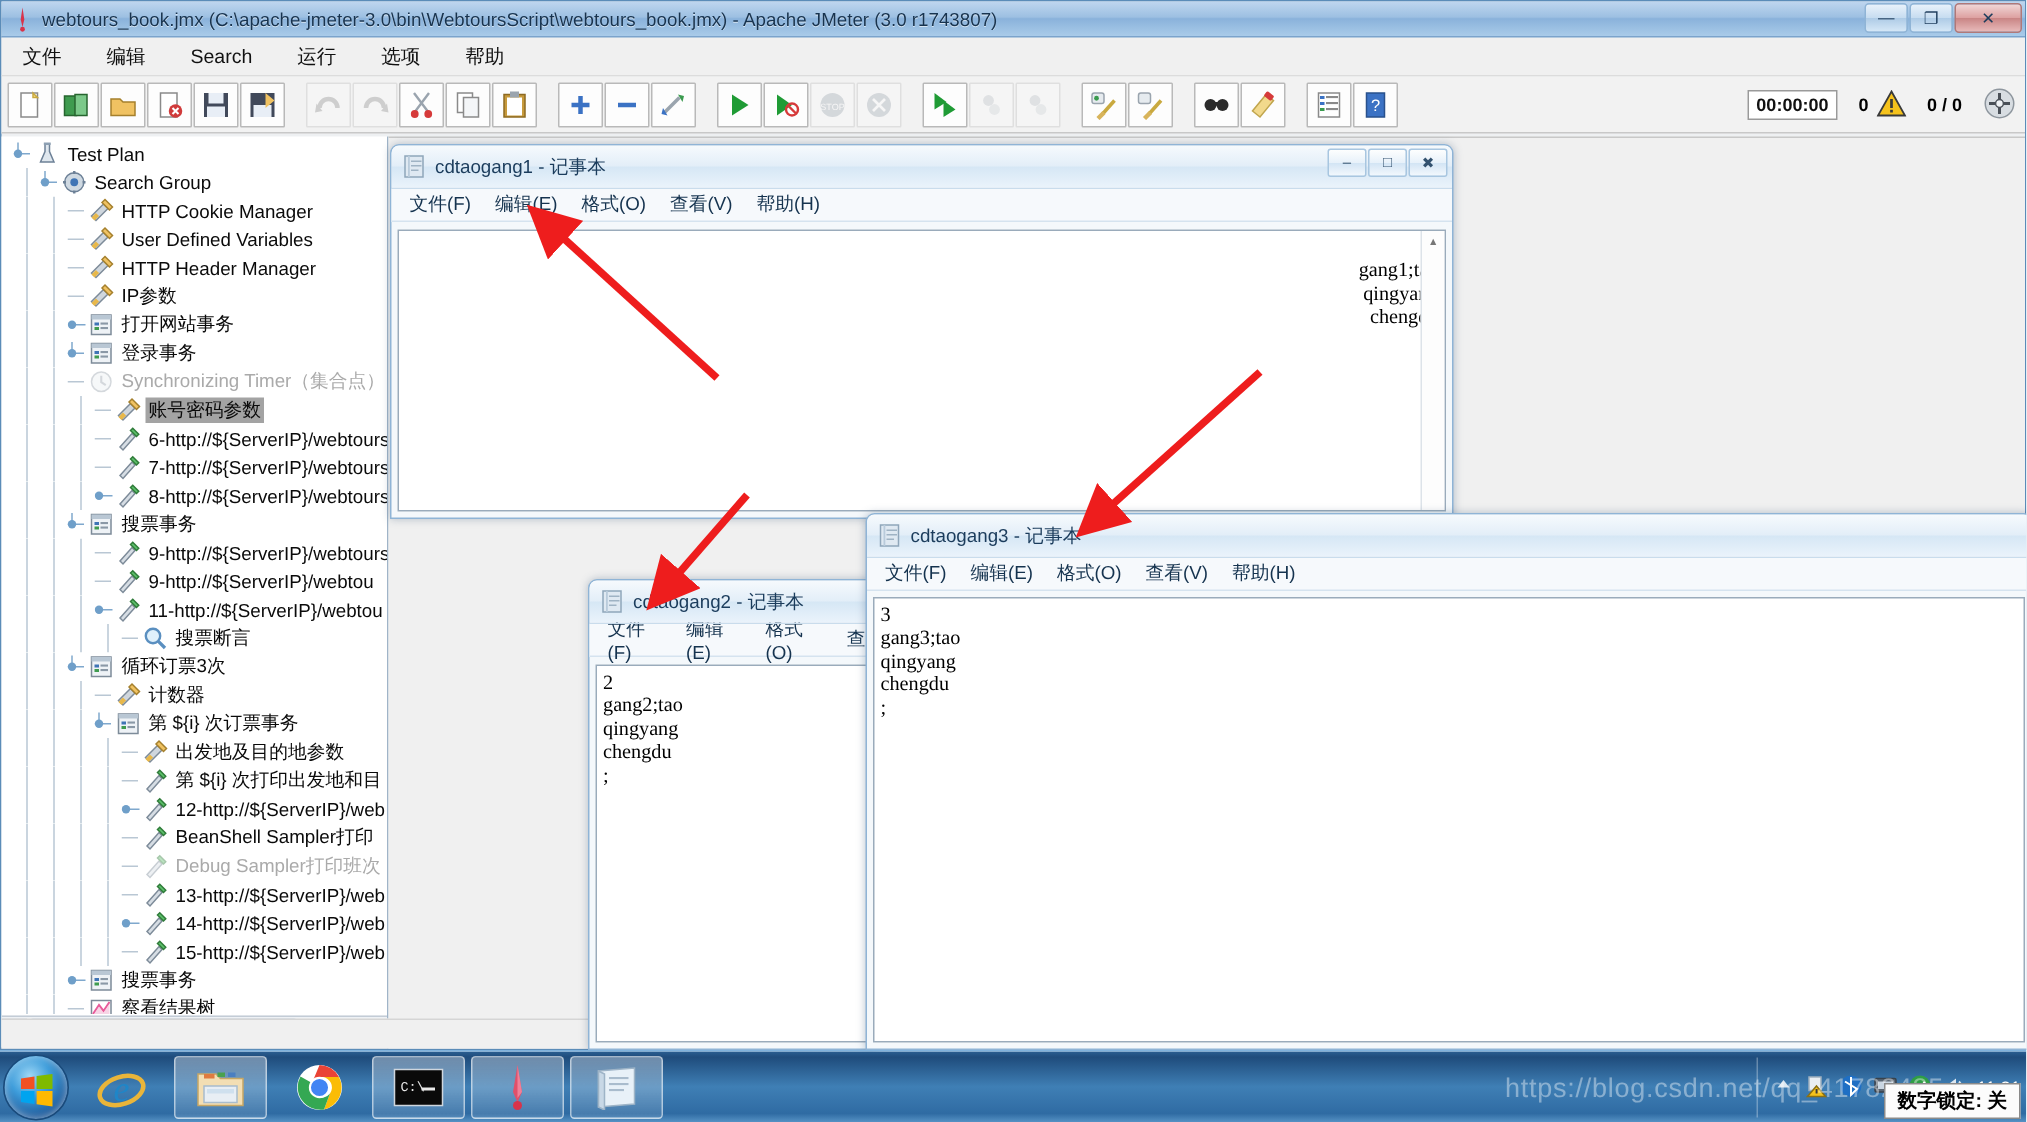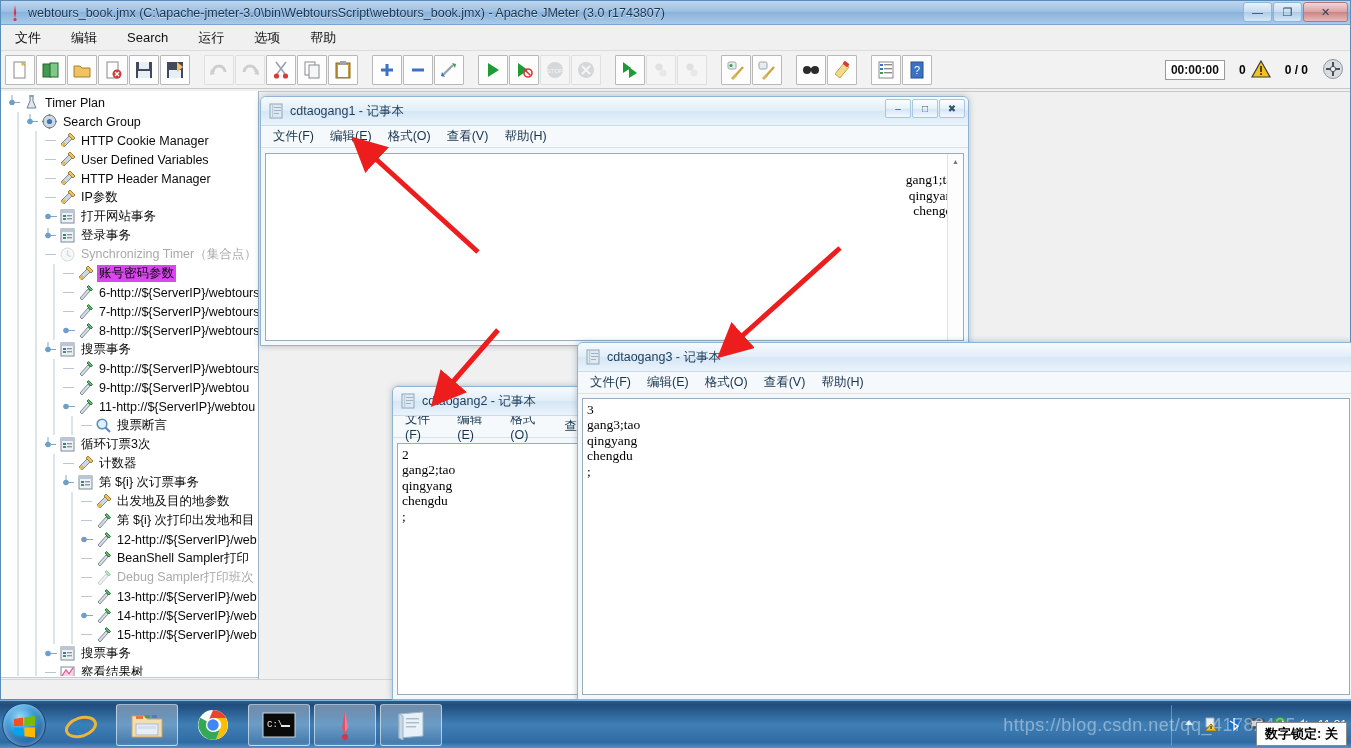--- a/index.html
+++ b/index.html
@@ -77,21 +77,21 @@
 
   
   .jm-content { position:absolute; left:0; top:90px; right:0; bottom:0; display:flex; }
   .jm-tree-pane {
     width:258px; background:#fff; border:1px solid #a0b4c8; border-top:none; border-left:none;
     position:relative; overflow:hidden;
   }
   .jm-tree { position:absolute; left:0; top:0; right:0; bottom:22px; overflow:hidden; padding-top:2px; }
   .tree-row { height:19px; display:flex; align-items:center; white-space:nowrap; font-size:12.5px; color:#0a0a0a; position:relative; }
   .tree-row .lbl { padding:0 2px; }
-  .tree-row.sel .lbl { background:#d946ef; }
+  .tree-row.sel .lbl { background:#a3a3a3; }
   .tree-row.disabled .lbl { color:#aaa; }
   .indent { display:inline-block; height:19px; flex:0 0 auto; }
   .hnd { width:14px; height:19px; position:relative; flex:0 0 auto; }
   .ico { width:17px; height:17px; margin-right:3px; flex:0 0 auto; position:relative; }
 
   .tree-hscroll {
     position:absolute; left:0; right:0; bottom:0; height:21px;
     background:#eef1f5; border-top:1px solid #c3ccd6; display:flex; align-items:center;
   }
   .hs-arrow { width:17px; height:19px; border:1px solid #b7c2cd; background:linear-gradient(to bottom,#fdfdfe,#dde5ee);
@@ -443,21 +443,21 @@
               <span class="indent" style="width: 8px;"><svg width="8" height="19"></svg></span>
               <span class="hnd"><svg width="14" height="19">
                   <line x1="0" y1="9.5" x2="11" y2="9.5" stroke="#7fa8cd"></line>
                   <line x1="3" y1="2" x2="3" y2="9" stroke="#7fa8cd"></line>
                   <circle cx="3" cy="9.5" r="2.8" fill="#6f9fc9"></circle>
                 </svg></span>
               <span class="ico"><svg width="17" height="17" viewBox="0 0 17 17">
                   <path d="M7 2 h3 v5 l3 7 h-9 l3 -7z" fill="#dfe7ee" stroke="#6d8197"></path>
                   <rect x="6.2" y="1" width="4.6" height="1.6" fill="#8da0b3"></rect>
                 </svg></span>
-              <span class="lbl">Timer Plan</span>
+              <span class="lbl">Test Plan</span>
             </div>
             <div class="tree-row">
               <span class="indent" style="width: 26px;"><svg width="26" height="19">
                   <line x1="17" y1="0" x2="17" y2="19" stroke="#b9c7d4"></line>
                 </svg></span>
               <span class="hnd"><svg width="14" height="19">
                   <line x1="0" y1="9.5" x2="11" y2="9.5" stroke="#7fa8cd"></line>
                   <line x1="3" y1="2" x2="3" y2="9" stroke="#7fa8cd"></line>
                   <circle cx="3" cy="9.5" r="2.8" fill="#6f9fc9"></circle>
                 </svg></span>

